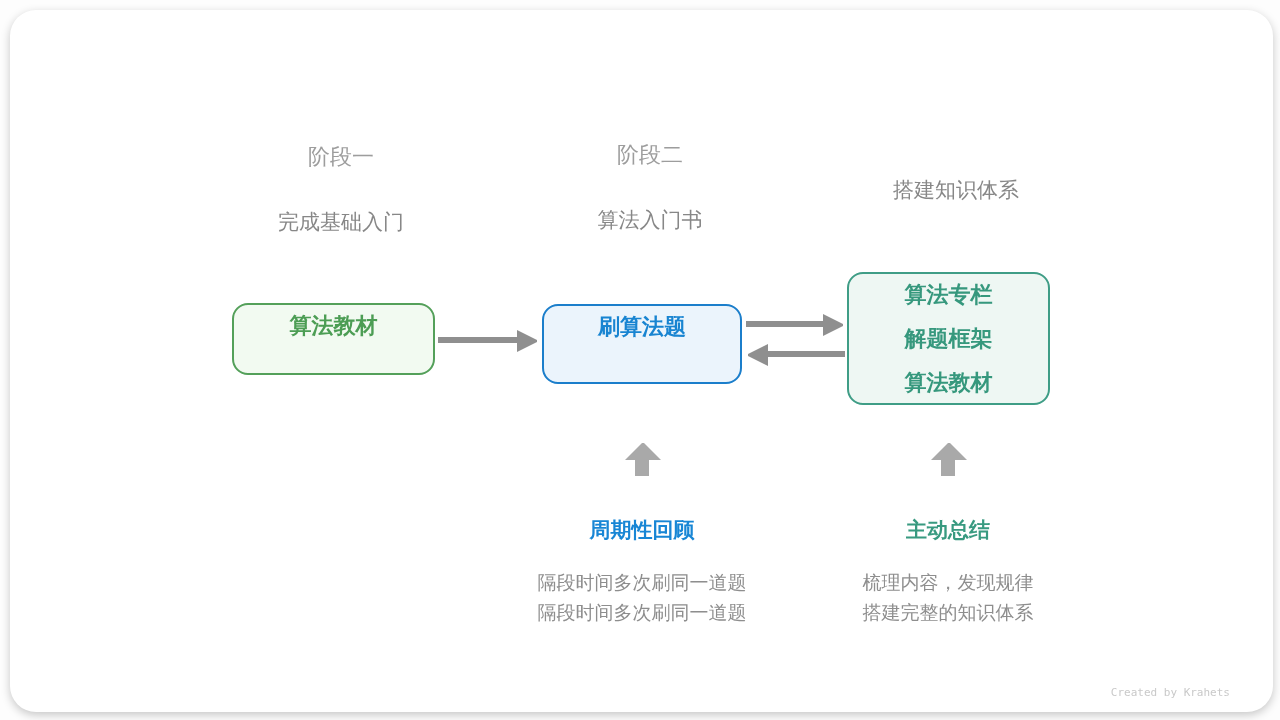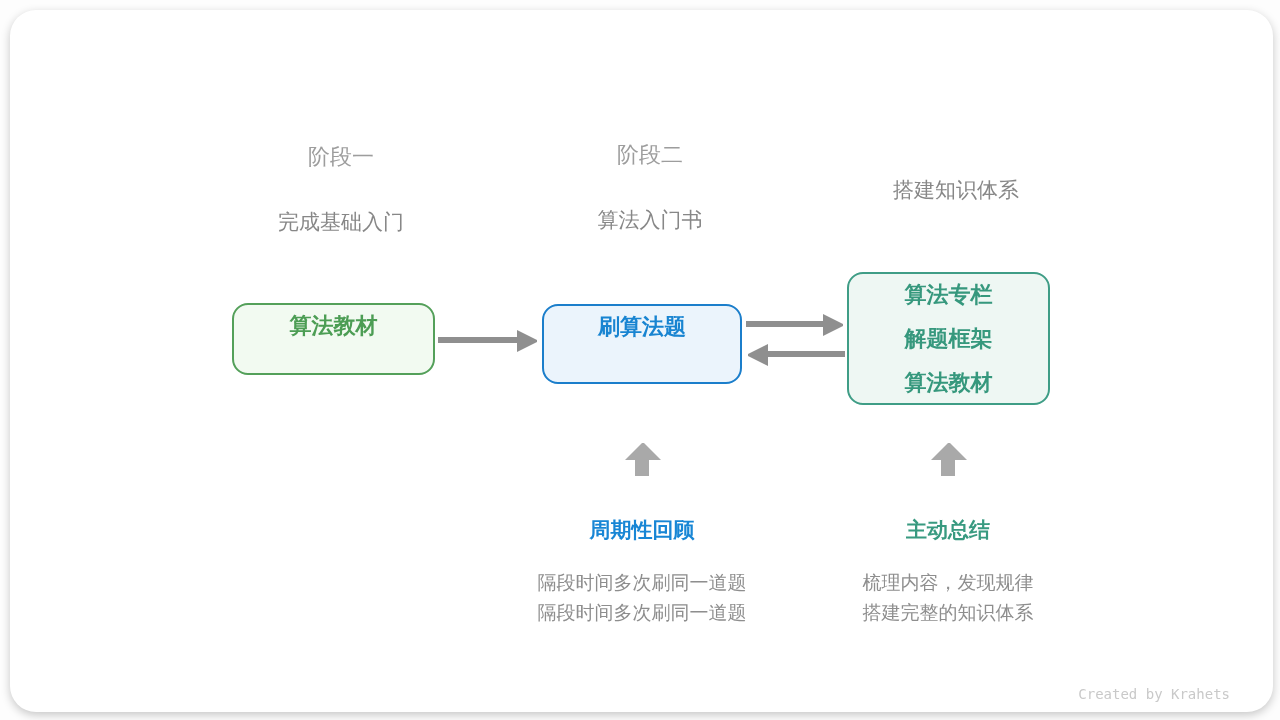--- a/index.html
+++ b/index.html
@@ -55,21 +55,21 @@
                     height:18px; background:var(--upArrowGray,#a9a9a9); }
 
   
   .annotation { position:absolute; width:320px; text-align:center; }
   .annotation-title { font-size:21px; font-weight:700; }
   .annotation-title.blue { color:var(--annotationBlue,#1886d5); }
   .annotation-title.teal { color:var(--annotationTeal,#389a80); }
   .annotation-desc { margin-top:22px; font-size:19px; line-height:28px;
                      color:var(--descText,#8e8e8e); }
 
-  .credit { position:absolute; right:42px; top:675px; font-size:14px;
+  .credit { position:absolute; right:42px; top:675px; font-size:11px;
             font-family:"DejaVu Sans Mono","Liberation Mono",monospace;
             color:var(--creditGray,#c9c9c9); }
 </style>
 </head>
 <body>
 
 <div class="canvas">
   <div class="card">
 
     <div class="stage" style="left:201px; top:130px">

